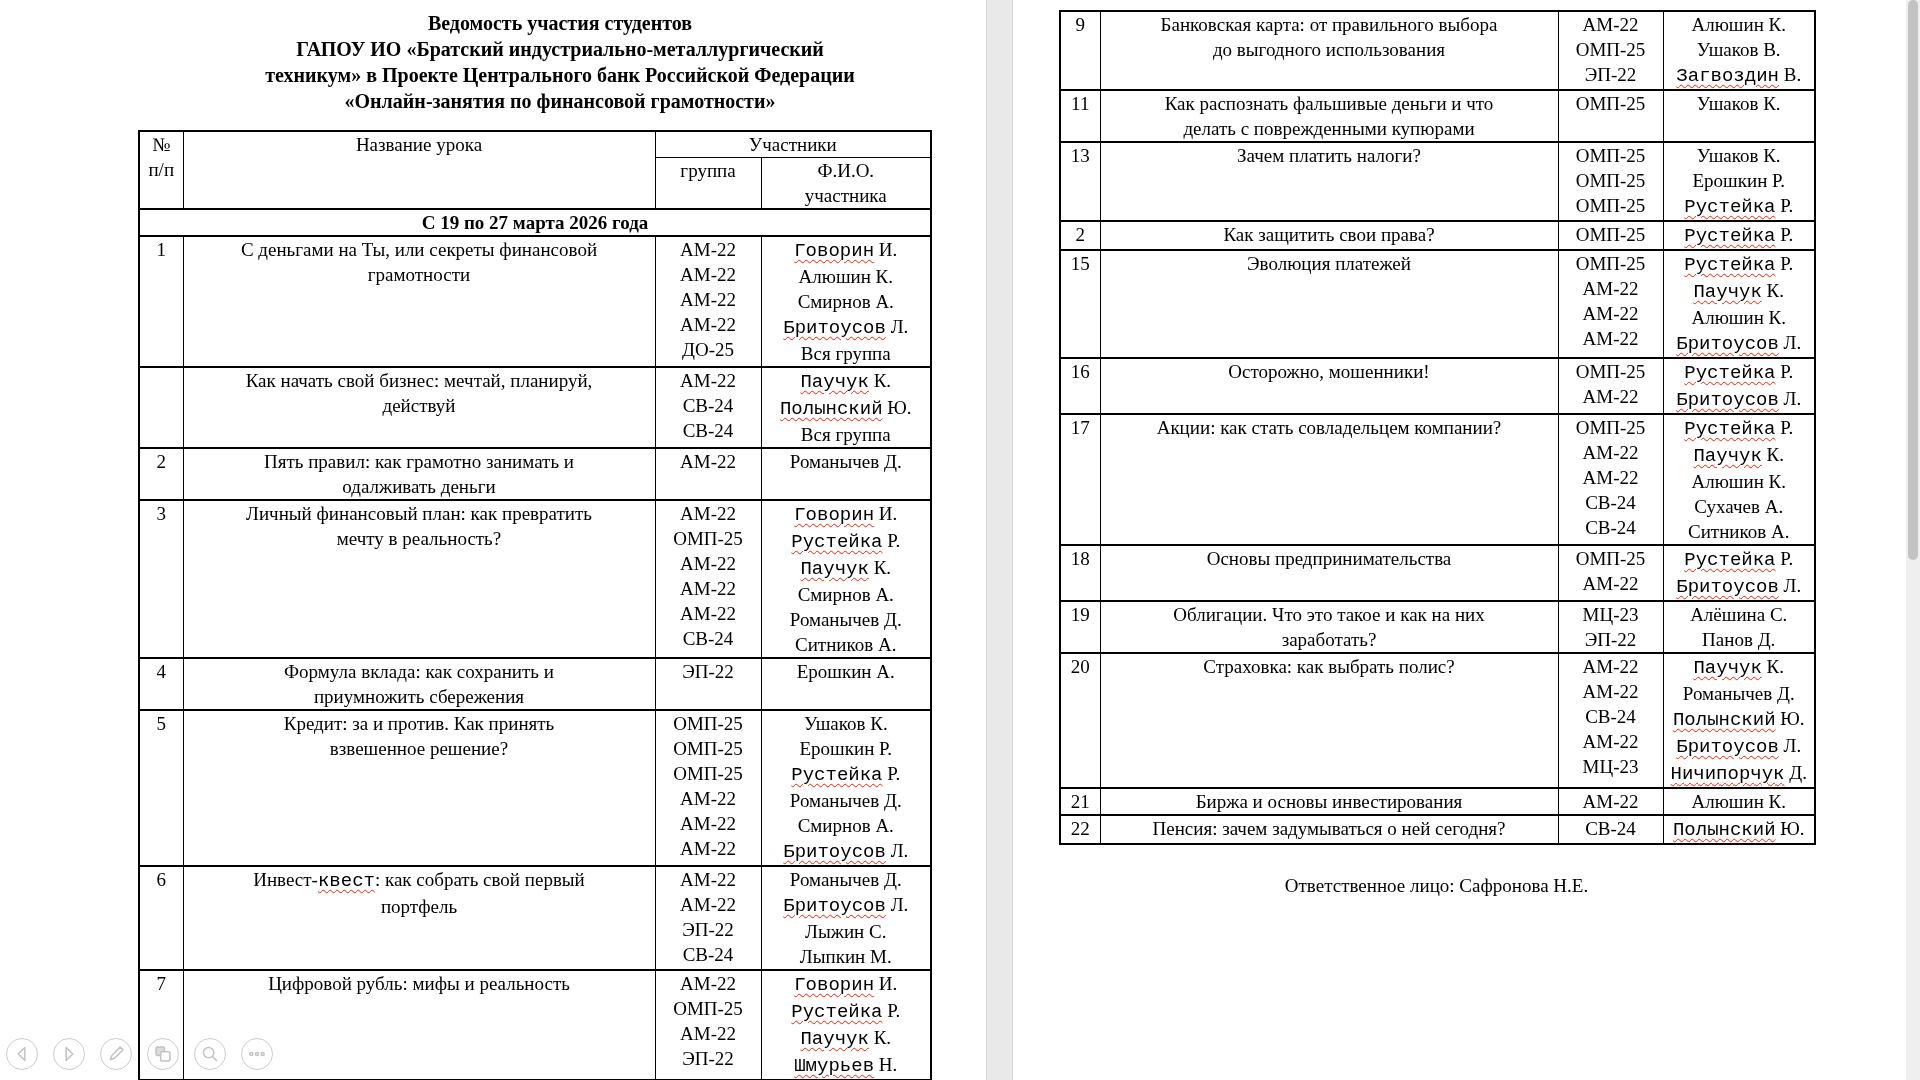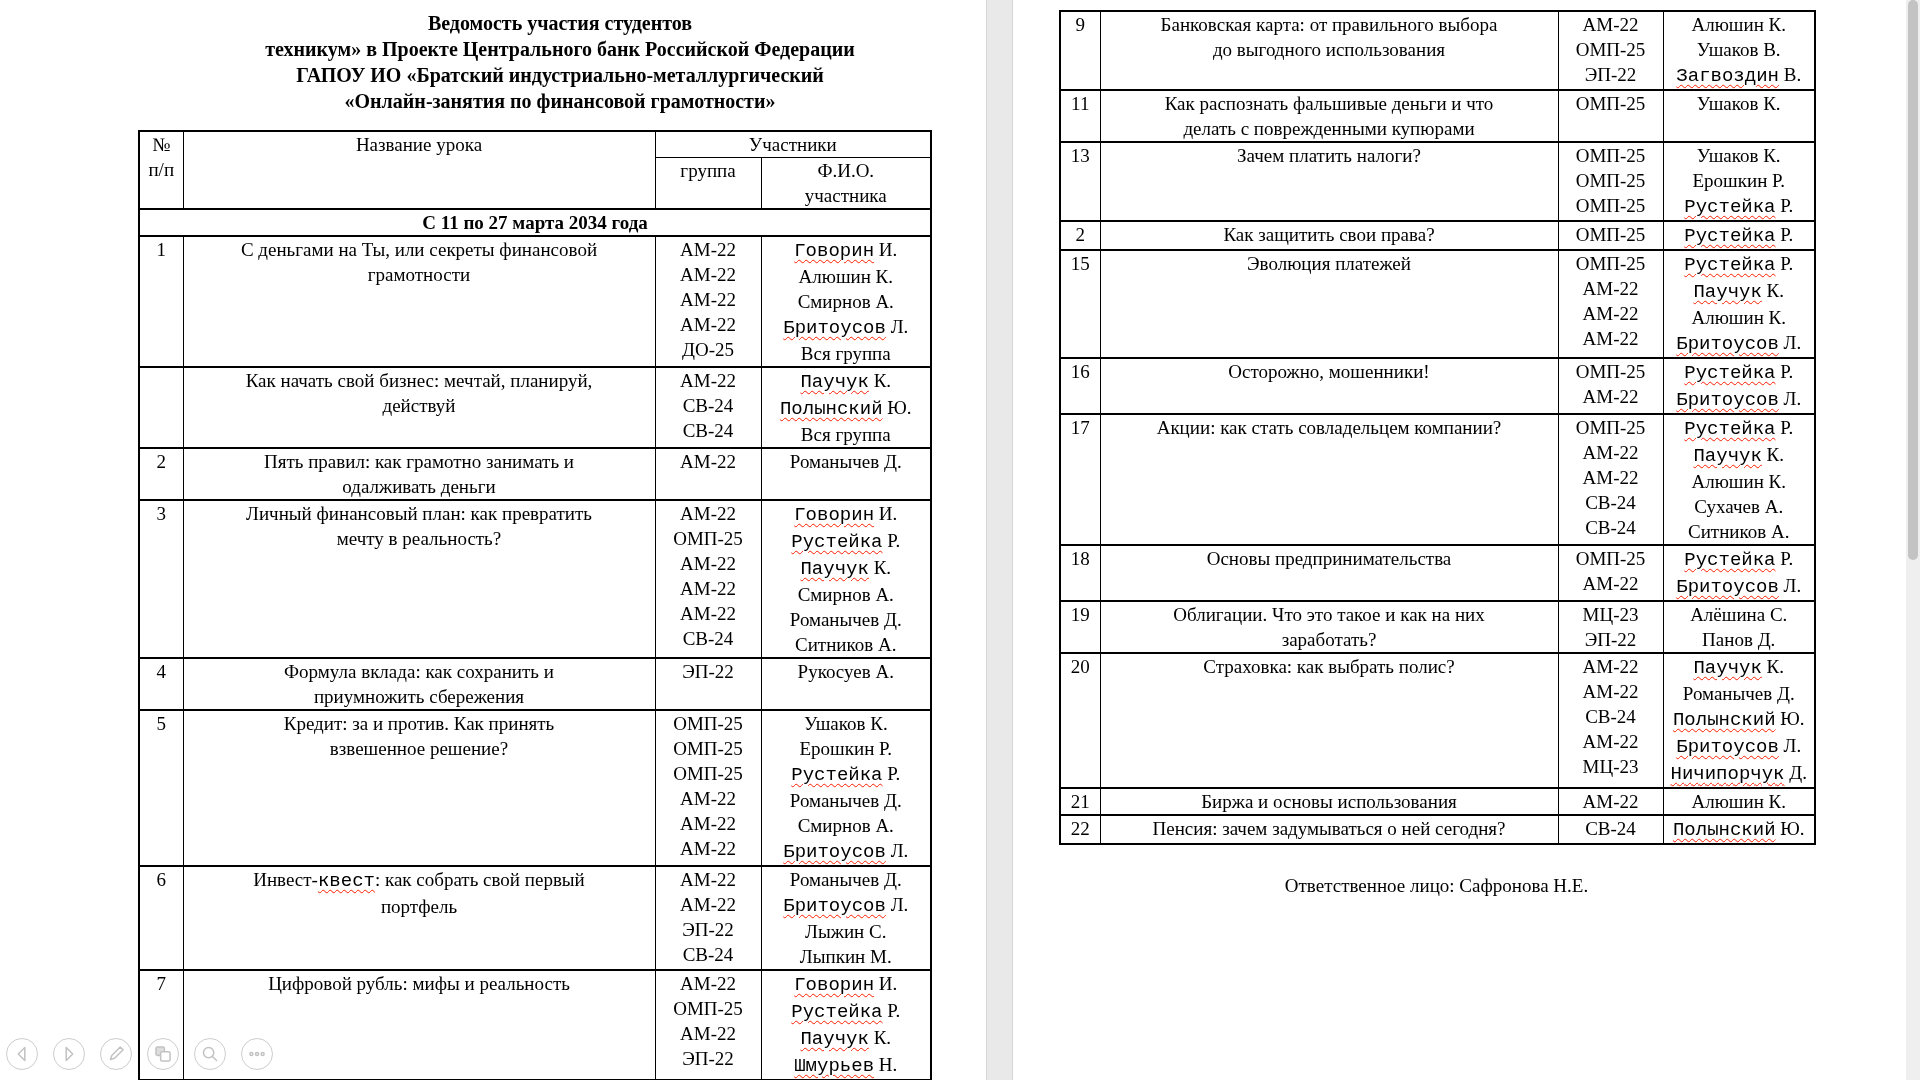--- a/index.html
+++ b/index.html
@@ -56,22 +56,22 @@
     display:flex; align-items:center; justify-content:center; cursor:pointer;
   }
   .fab svg { stroke:#c2c2c2; fill:none; stroke-width:1.6; stroke-linejoin:round; stroke-linecap:round; }
 </style>
 </head>
 <body>
 
 <div class="page page-left">
   <div class="doc-title">
       <div>Ведомость участия студентов</div>
+      <div>ГАПОУ ИО «Братский индустриально-металлургический</div>
       <div>техникум» в Проекте Центрального банк Российской Федерации</div>
-      <div>ГАПОУ ИО «Братский индустриально-металлургический</div>
       <div>«Онлайн-занятия по финансовой грамотности»</div>
     </div>
 
   <table class="sched left-table">
     <colgroup>
         <col style="width:44px">
         <col style="width:472px">
         <col style="width:106px">
         <col style="width:170px">
       </colgroup>
@@ -81,21 +81,21 @@
 п/п</td>
         <td class="th-lesson" rowspan="2">Название урока</td>
         <td class="th-part" colspan="2">Участники</td>
       </tr>
       <tr>
         <td class="th-grp">группа</td>
         <td class="th-fio">Ф.И.О.
 участника</td>
       </tr>
       <tr class="r">
-        <td class="banner" colspan="4">С 11 по 27 марта 2034 года</td>
+        <td class="banner" colspan="4">С 19 по 27 марта 2026 года</td>
       </tr>
     </tbody>
     <tbody id="left-body">
         <tr class="r">
           <td class="num">1</td>
           <td class="lesson">С деньгами на Ты, или секреты финансовой
 грамотности</td>
           <td class="grp">
             <div>АМ-22</div>
             <div>АМ-22</div>
@@ -159,21 +159,21 @@
           </td>
         </tr>
         <tr class="r">
           <td class="num">4</td>
           <td class="lesson">Формула вклада: как сохранить и
 приумножить сбережения</td>
           <td class="grp">
             <div>ЭП-22</div>
           </td>
           <td class="fio">
-            <div>Рукосуев А.</div>
+            <div>Ерошкин А.</div>
           </td>
         </tr>
         <tr class="r">
           <td class="num">5</td>
           <td class="lesson">Кредит: за и против. Как принять
 взвешенное решение?</td>
           <td class="grp">
             <div>ОМП-25</div>
             <div>ОМП-25</div>
             <div>ОМП-25</div>
@@ -383,21 +383,21 @@
           <td class="fio">
             <div><span class="sq">Паучук</span> К.</div>
             <div>Романычев Д.</div>
             <div><span class="sq">Полынский</span> Ю.</div>
             <div><span class="sq">Бритоусов</span> Л.</div>
             <div><span class="sq">Ничипорчук</span> Д.</div>
           </td>
         </tr>
         <tr class="r">
           <td class="num">21</td>
-          <td class="lesson">Биржа и основы использования</td>
+          <td class="lesson">Биржа и основы инвестирования</td>
           <td class="grp">
             <div>АМ-22</div>
           </td>
           <td class="fio">
             <div>Алюшин К.</div>
           </td>
         </tr>
         <tr class="r">
           <td class="num">22</td>
           <td class="lesson">Пенсия: зачем задумываться о ней сегодня?</td>

